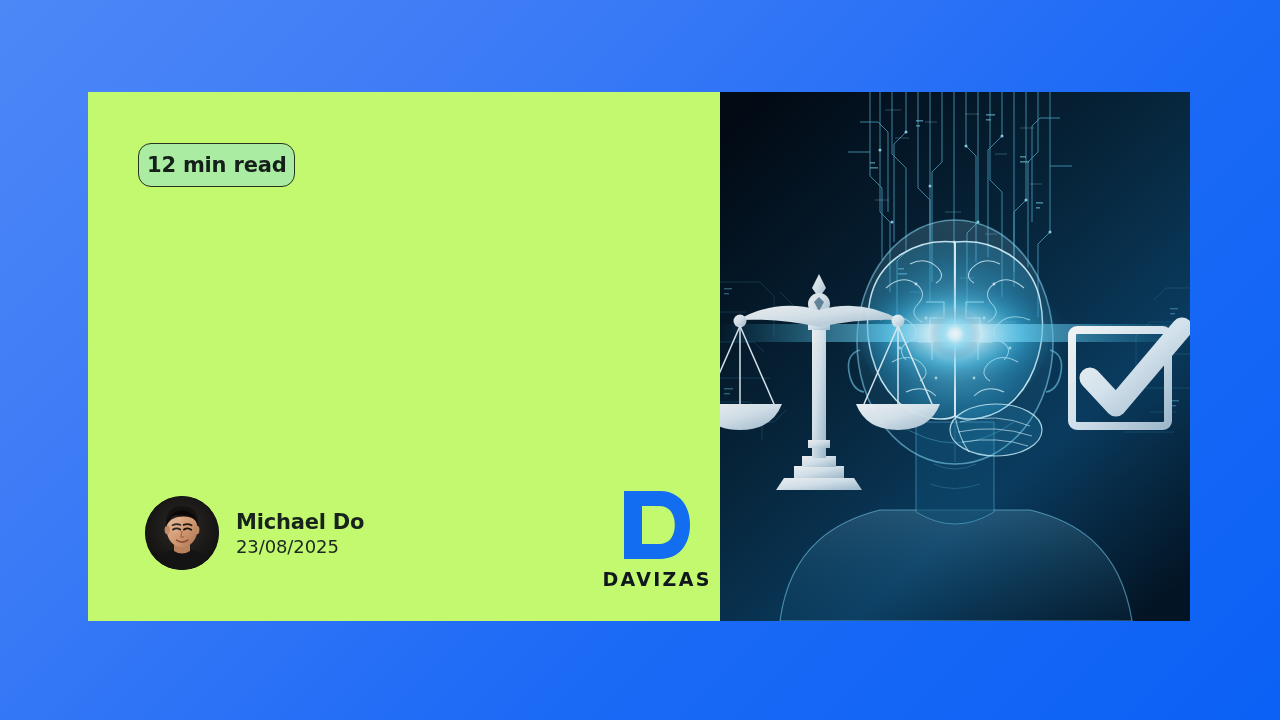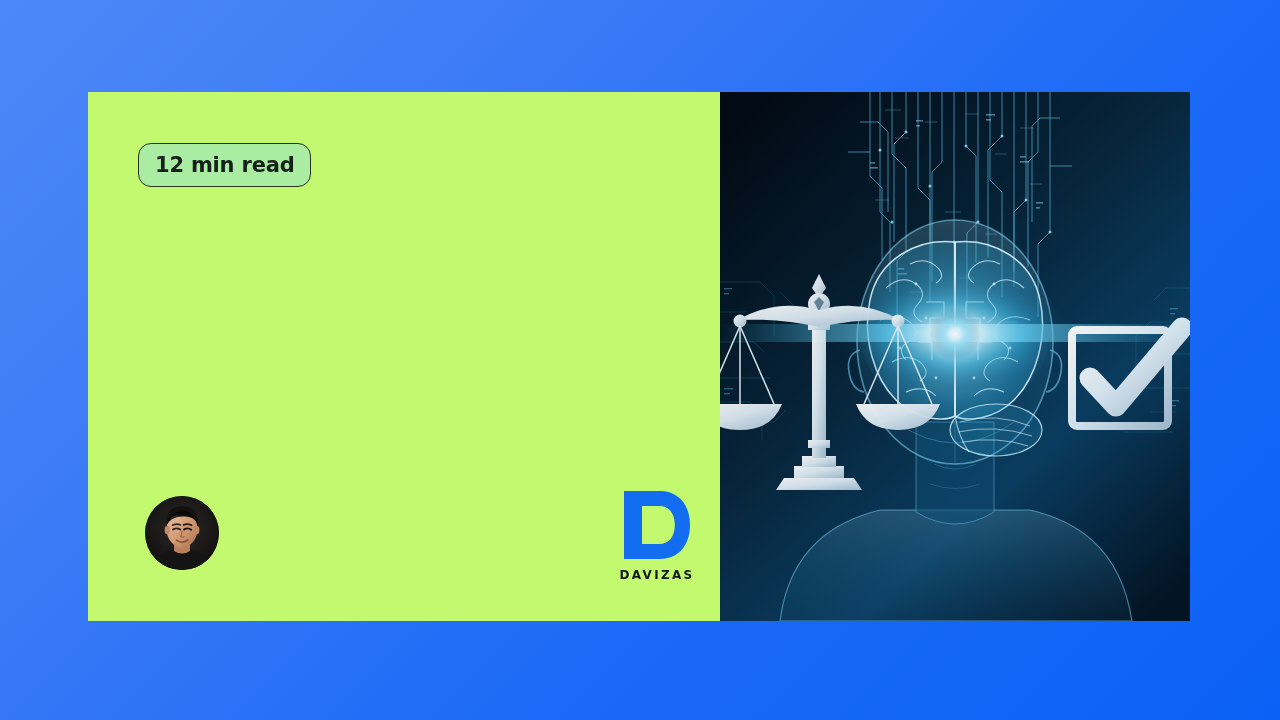--- a/index.html
+++ b/index.html
@@ -36,21 +36,21 @@
     height: 100%;
     background: #c3f96e;
     flex: 0 0 632px;
   }
 
   .badge {
     position: absolute;
     left: 50px;
     top: 51px;
     height: 44px;
-    padding: 0 16px;
+    padding: 0 8px;
     display: flex;
     align-items: center;
     justify-content: center;
     background: #a9eca2;
     border: 1.6px solid #27331f;
     border-radius: 13px;
     font-size: 21px;
     font-weight: bold;
     color: #16201a;
     letter-spacing: -0.2px;
@@ -113,21 +113,21 @@
     left: 519px;
     top: 394px;
     width: 100px;
     display: flex;
     flex-direction: column;
     align-items: center;
     gap: 4px;
   }
   .brand svg { display: block; }
   .brand-name {
-    font-size: 12px;
+    font-size: 19px;
     font-weight: bold;
     color: #10171d;
     letter-spacing: 2.3px;
   }
 
   
   .hero {
     position: relative;
     flex: 1 1 auto;
     height: 100%;
@@ -188,20 +188,24 @@
 
             <path d="M37 35.5 l-1.2 5.2 q1.6 1 3 0" stroke="#9c6745" stroke-width="1.2" fill="none" stroke-linecap="round"></path>
 
             <path d="M31.4 44.2 q5.8 3.9 11.4 -0.2" stroke="#8a4f38" stroke-width="1.6" fill="none" stroke-linecap="round"></path>
 
             <ellipse cx="31" cy="28" rx="7" ry="9" fill="#ffffff" opacity="0.07"></ellipse>
           </g>
         </svg>
       </div>
 
+      <div class="author-meta">
+        <div class="author-name">Michael Do</div>
+        <div class="author-date">23/08/2025</div>
+      </div>
     </div>
 
     <div class="brand">
       <svg width="82" height="78" viewBox="0 0 82 78" xmlns="http://www.w3.org/2000/svg">
 
         <path d="M8 5 H44 C62.5 5 74 19 74 39 C74 59 62.5 73 44 73 H8 V58 H43 C53.5 58 58.8 50 58.8 39 C58.8 28 53.5 20 43 20 H8 Z" fill="#126df0"></path>
 
         <path d="M8 5 H26 V73 H8 Z" fill="#126df0"></path>
 
         <path d="M26 24 C38 24 38 54 26 54 Z" fill="#c3f96e"></path>

